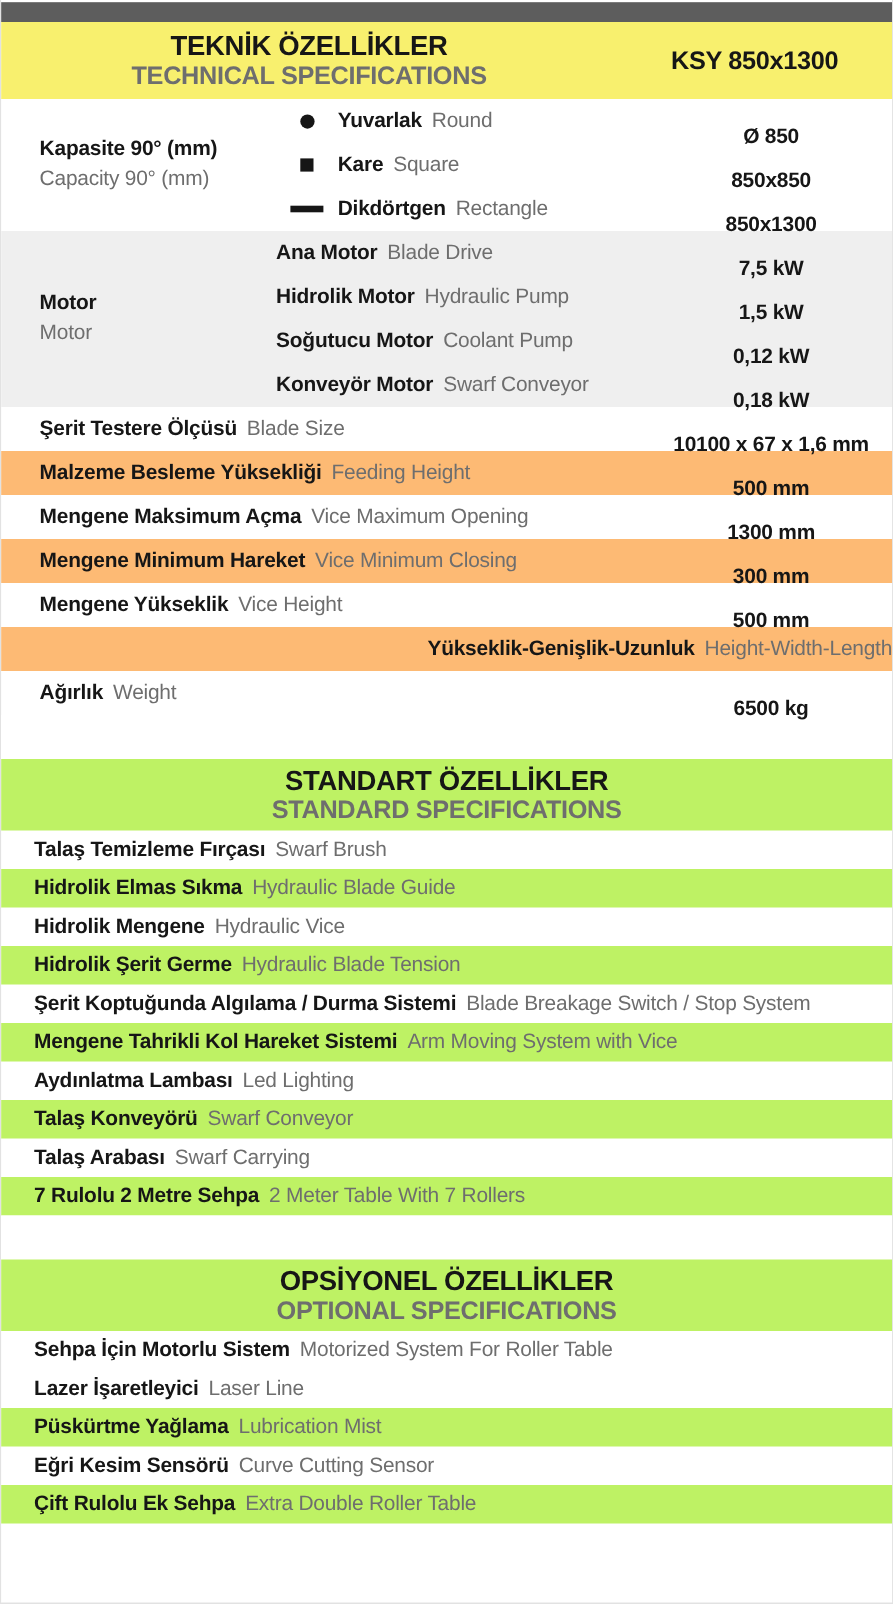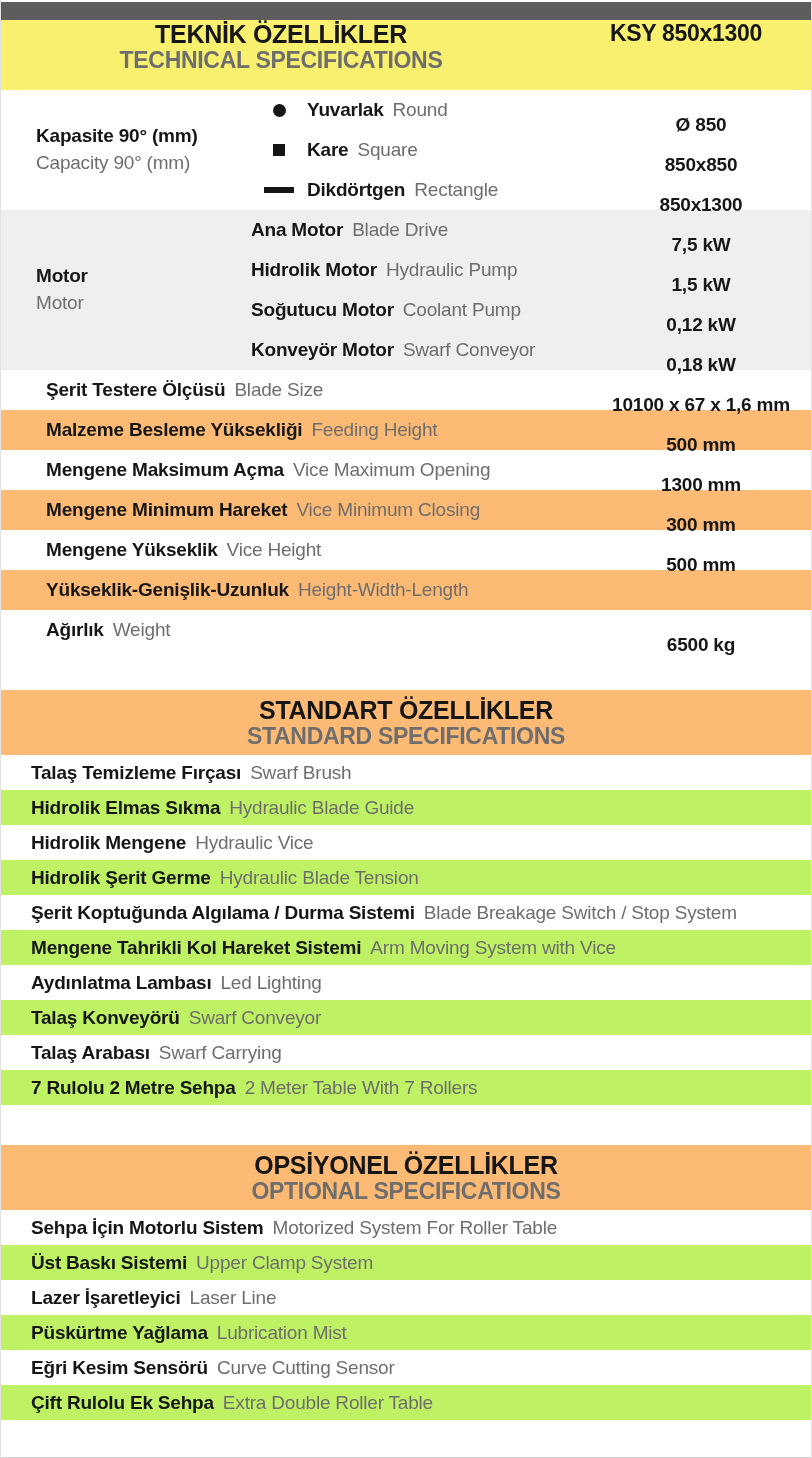--- a/index.html
+++ b/index.html
@@ -3,47 +3,47 @@
 <meta charset="utf-8">
 <style>
   html,body{margin:0;padding:0;background:#ffffff;}
   body{width:812px;height:1458px;font-family:"Liberation Sans","DejaVu Sans",sans-serif;
        -webkit-font-smoothing:antialiased;}
   .page{position:relative;width:812px;height:1458px;box-sizing:border-box;
         border-left:1px solid #e2e2e2;border-right:1px solid #e2e2e2;border-bottom:1px solid #cfcfcf;
         padding-top:2px;overflow:hidden;}
   .topbar{height:18px;background:#5d5d5d;}
   
-  .main-header{height:70px;background:#f8f06e;display:flex;align-items:flex-start;}
+  .main-header{height:70px;background:#f8f06e;display:flex;align-items:center;}
   .header-titles{flex:1;display:flex;flex-direction:column;align-items:center;justify-content:center;line-height:1.12;}
   .title-tr{font-size:25px;font-weight:700;color:#161616;letter-spacing:-0.3px;}
   .title-en{font-size:23px;font-weight:700;color:#6e6e6e;letter-spacing:-0.3px;}
   .model{width:250px;display:flex;align-items:center;justify-content:center;
          font-size:23px;font-weight:700;color:#161616;letter-spacing:-0.3px;}
-  .sub-header{height:65px;background:#fdba74;display:flex;flex-direction:column;
+  .sub-header{height:65px;background:#bef264;display:flex;flex-direction:column;
               align-items:center;justify-content:center;line-height:1.12;}
   
   .group{display:flex;}
   .group.gray{background:#efefef;}
   .group-label{width:250px;box-sizing:border-box;padding-left:35px;display:flex;
                flex-direction:column;justify-content:center;line-height:1.4;}
   .lbl-tr{font-size:19px;font-weight:700;color:#161616;letter-spacing:-0.2px;}
   .lbl-en{font-size:19px;font-weight:400;color:#6e6e6e;letter-spacing:-0.2px;}
   .group-rows{flex:1;display:flex;flex-direction:column;}
   .subrow{height:40px;display:flex;align-items:center;}
   .icon-box{width:56px;display:flex;align-items:center;justify-content:center;flex:0 0 56px;}
   .shape{display:inline-block;background:transparent;}
   .circle-icon{width:13px;height:13px;border-radius:50%;background:#161616;}
   .square-icon{width:12px;height:12px;background:#161616;}
   .rectangle-icon{width:30px;height:6px;background:#161616;}
   .name-tr{font-size:19px;font-weight:700;color:#161616;letter-spacing:-0.2px;white-space:nowrap;}
   .name-en{font-size:19px;font-weight:400;color:#6e6e6e;letter-spacing:-0.2px;margin-left:9px;white-space:nowrap;}
   .value{margin-left:auto;width:220px;flex:0 0 220px;text-align:center;
          font-size:19px;font-weight:700;color:#161616;letter-spacing:-0.2px;white-space:nowrap;margin-top:30px;}
-  .row{height:40px;display:flex;align-items:center;padding-left:45px;box-sizing:border-box;}
+  .row{height:40px;display:flex;align-items:center;padding-left:35px;box-sizing:border-box;justify-content:flex-end;}
   .row.alt{background:#fdba74;}
   .gap{height:40px;background:#ffffff;}
   
   .feature-row{height:35px;display:flex;align-items:center;padding-left:30px;box-sizing:border-box;}
   .feature-row.alt{background:#bef264;}
 </style>
 </head>
 <body>
 
 <div class="page">
@@ -242,24 +242,20 @@
     <div class="title-en">OPTIONAL SPECIFICATIONS</div>
   </header>
 
   <section>
 
       <div class="feature-row">
         <span class="name-tr">Sehpa İçin Motorlu Sistem</span>
         <span class="name-en">Motorized System For Roller Table</span>
       </div>
 
-      <div class="feature-row alt">
-        <span class="name-tr">Üst Baskı Sistemi</span>
-        <span class="name-en">Upper Clamp System</span>
-      </div>
 
       <div class="feature-row">
         <span class="name-tr">Lazer İşaretleyici</span>
         <span class="name-en">Laser Line</span>
       </div>
 
       <div class="feature-row alt">
         <span class="name-tr">Püskürtme Yağlama</span>
         <span class="name-en">Lubrication Mist</span>
       </div>

